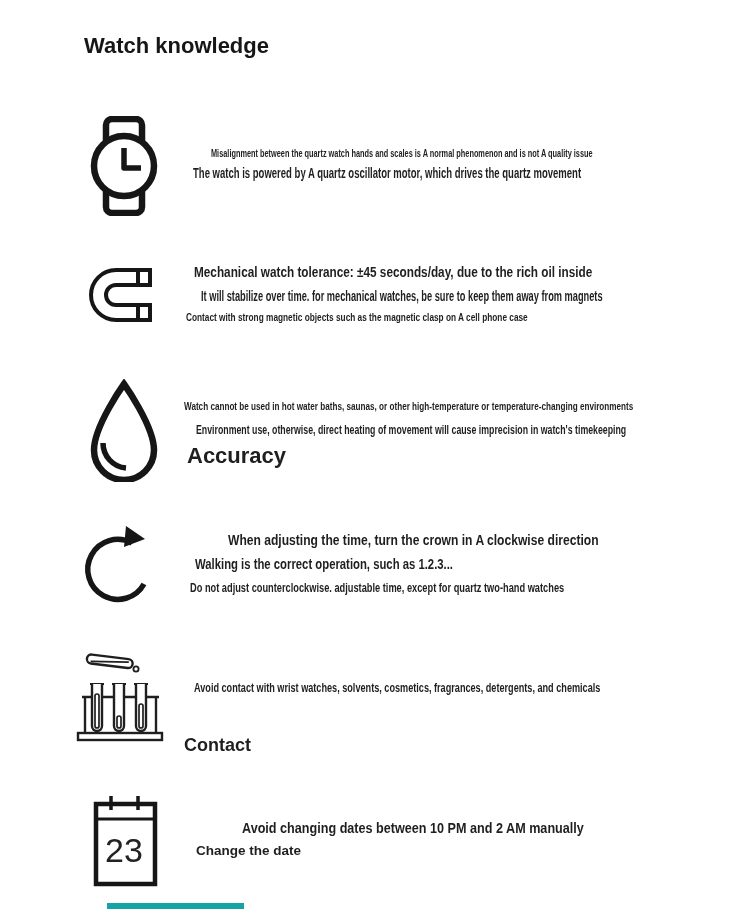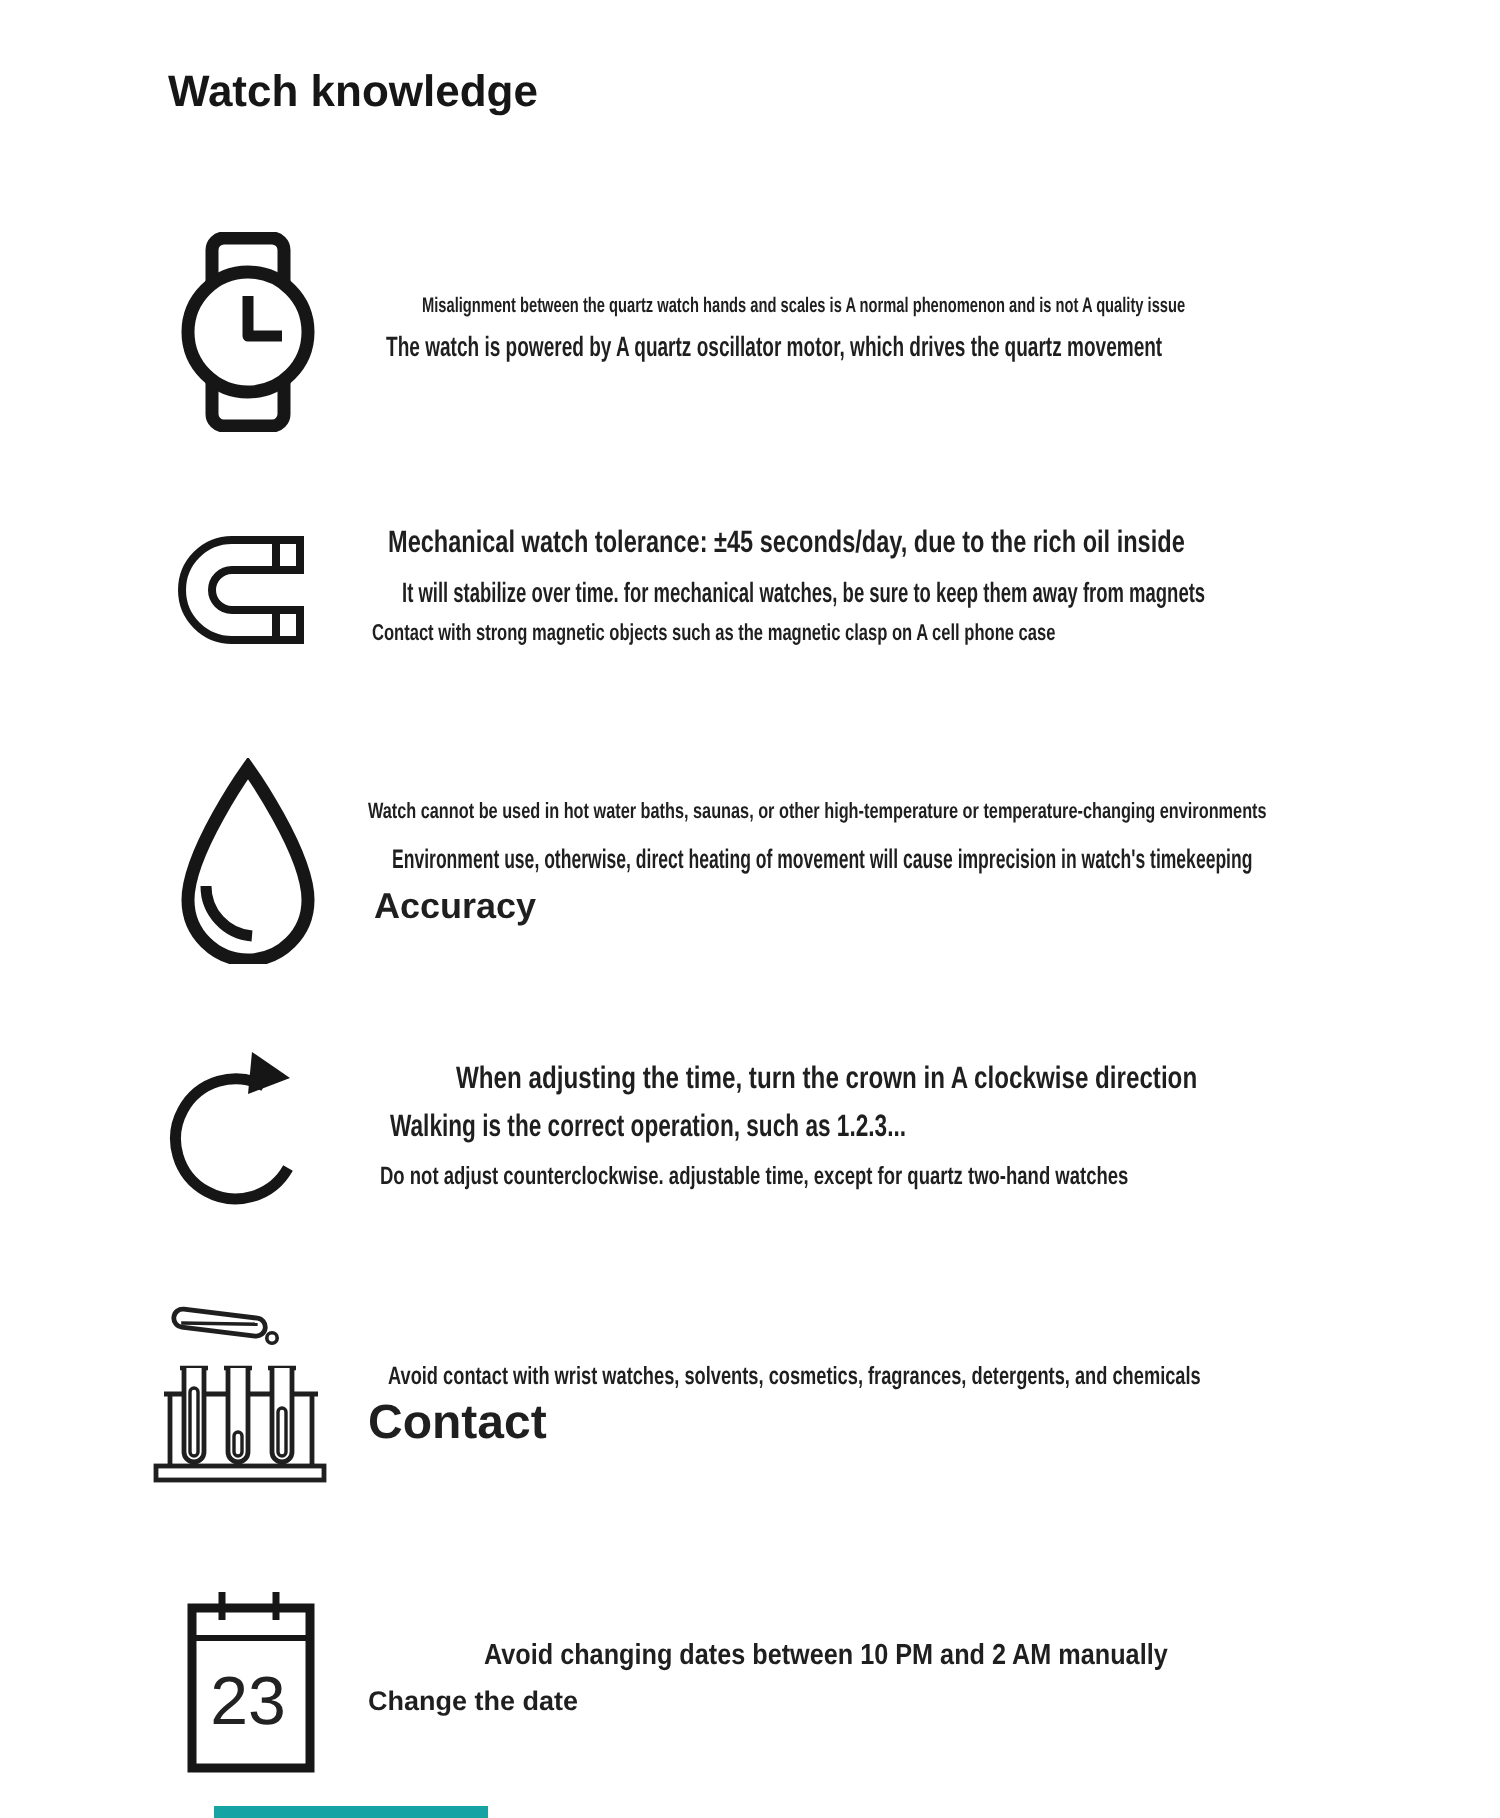--- a/index.html
+++ b/index.html
@@ -58,21 +58,21 @@
   <div class="line" style="left:142px;top:311px;font-size:11.5px;transform:scaleX(0.72);">Contact with strong magnetic objects such as the magnetic clasp on A cell phone case</div>
 
   <div class="icon" style="left:40px;top:379px;width:80px;height:103px;">
     <svg viewBox="0 0 80 103" fill="none" stroke="#161616">
       <path d="M40 5 C40 5 10 47 10 71 A30 30 0 0 0 70 71 C70 47 40 5 40 5 Z" stroke-width="6.5"></path>
       <path d="M19 64 A25 25 0 0 0 42 89" stroke-width="5.5"></path>
     </svg>
   </div>
   <div class="line" style="left:140px;top:400px;font-size:11px;transform:scaleX(0.74);">Watch cannot be used in hot water baths, saunas, or other high-temperature or temperature-changing environments</div>
   <div class="line" style="left:152px;top:422px;font-size:13.5px;transform:scaleX(0.65);">Environment use, otherwise, direct heating of movement will cause imprecision in watch's timekeeping</div>
-  <div class="line" style="left:143px;top:443px;font-size:18px;">Accuracy</div>
+  <div class="line" style="left:143px;top:443px;font-size:22px;">Accuracy</div>
 
   <div class="icon" style="left:38px;top:526px;width:72px;height:80px;">
     <svg viewBox="0 0 72 80" fill="none" stroke="#161616">
       <path d="M50 17 A30 30 0 1 0 62 58" stroke-width="5.5"></path>
       <polygon points="44,0 63,13 42,21" fill="#161616" stroke="none"></polygon>
     </svg>
   </div>
   <div class="line" style="left:184px;top:531px;font-size:15.5px;transform:scaleX(0.78);">When adjusting the time, turn the crown in A clockwise direction</div>
   <div class="line" style="left:151px;top:555px;font-size:15.5px;transform:scaleX(0.73);">Walking is the correct operation, such as 1.2.3...</div>
   <div class="line" style="left:146px;top:581px;font-size:12.5px;transform:scaleX(0.74);">Do not adjust counterclockwise. adjustable time, except for quartz two-hand watches</div>
@@ -91,29 +91,29 @@
       <path d="M18 34 V76 A5 5 0 0 0 28 76 V34" fill="#ffffff" stroke-width="2.4"></path>
       <path d="M40 34 V76 A5 5 0 0 0 50 76 V34" fill="#ffffff" stroke-width="2.4"></path>
       <path d="M62 34 V76 A5 5 0 0 0 72 76 V34" fill="#ffffff" stroke-width="2.4"></path>
       <rect x="21" y="44" width="4" height="34" rx="2" stroke-width="1.7"></rect>
       <rect x="43" y="66" width="4" height="12" rx="2" stroke-width="1.7"></rect>
       <rect x="65" y="54" width="4" height="24" rx="2" stroke-width="1.7"></rect>
       <rect x="4" y="83" width="84" height="7" stroke-width="2.4"></rect>
     </svg>
   </div>
   <div class="line" style="left:150px;top:681px;font-size:12.5px;transform:scaleX(0.73);">Avoid contact with wrist watches, solvents, cosmetics, fragrances, detergents, and chemicals</div>
-  <div class="line" style="left:140px;top:698px;font-size:24px;">Contact</div>
+  <div class="line" style="left:140px;top:735px;font-size:18px;">Contact</div>
 
   <div class="icon" style="left:40px;top:796px;width:83px;height:92px;">
     <svg viewBox="0 0 65 92" fill="none" stroke="#161616">
       <rect x="3" y="8" width="59" height="80" stroke-width="4.5"></rect>
       <line x1="3" y1="23" x2="62" y2="23" stroke-width="3"></line>
       <line x1="18" y1="0" x2="18" y2="14" stroke-width="3.5"></line>
       <line x1="45" y1="0" x2="45" y2="14" stroke-width="3.5"></line>
       <text x="31" y="66" text-anchor="middle" font-size="34" font-family="Liberation Sans, sans-serif" font-weight="400" fill="#222222" stroke="none">23</text>
     </svg>
   </div>
   <div class="line" style="left:198px;top:820px;font-size:14.5px;transform:scaleX(0.87);">Avoid changing dates between 10 PM and 2 AM manually</div>
-  <div class="line" style="left:140px;top:843px;font-size:13.5px;">Change the date</div>
+  <div class="line" style="left:152px;top:843px;font-size:13.5px;">Change the date</div>
 
   <div class="accent-bar" style="left: 63px; top: 903px; width: 137px; background: rgb(22, 163, 163);"></div>
 
 </div>
 
 </body></html>

